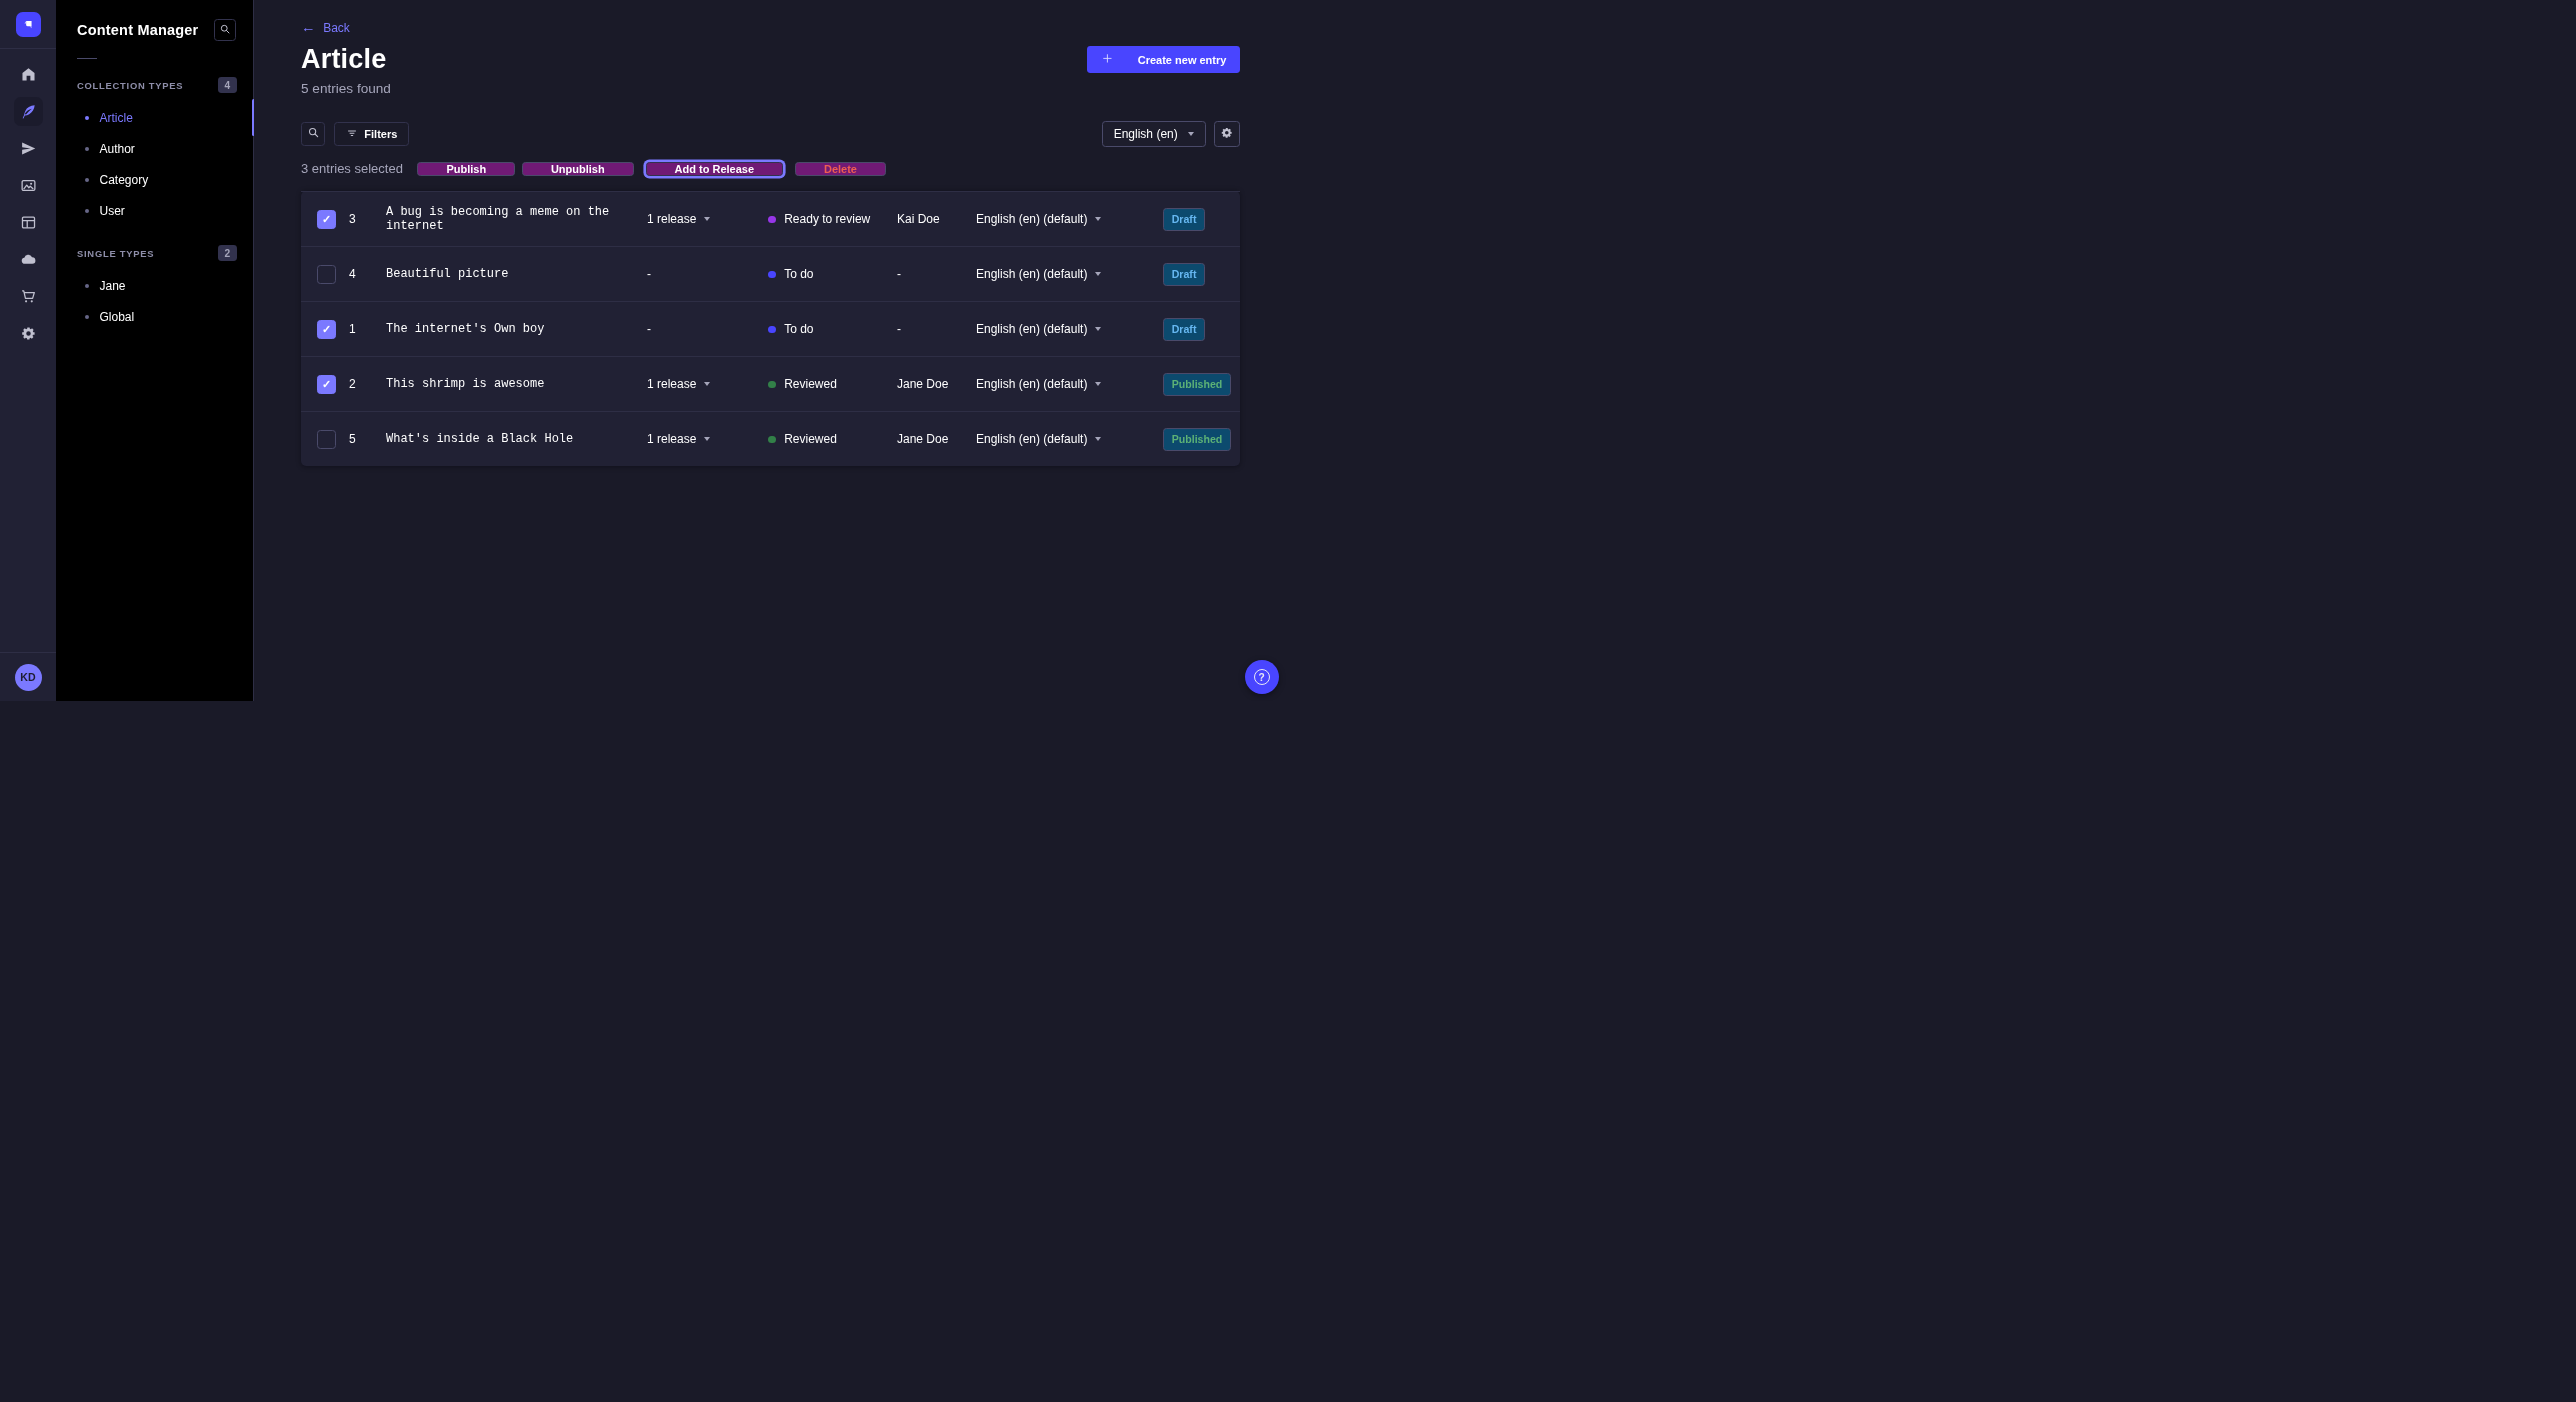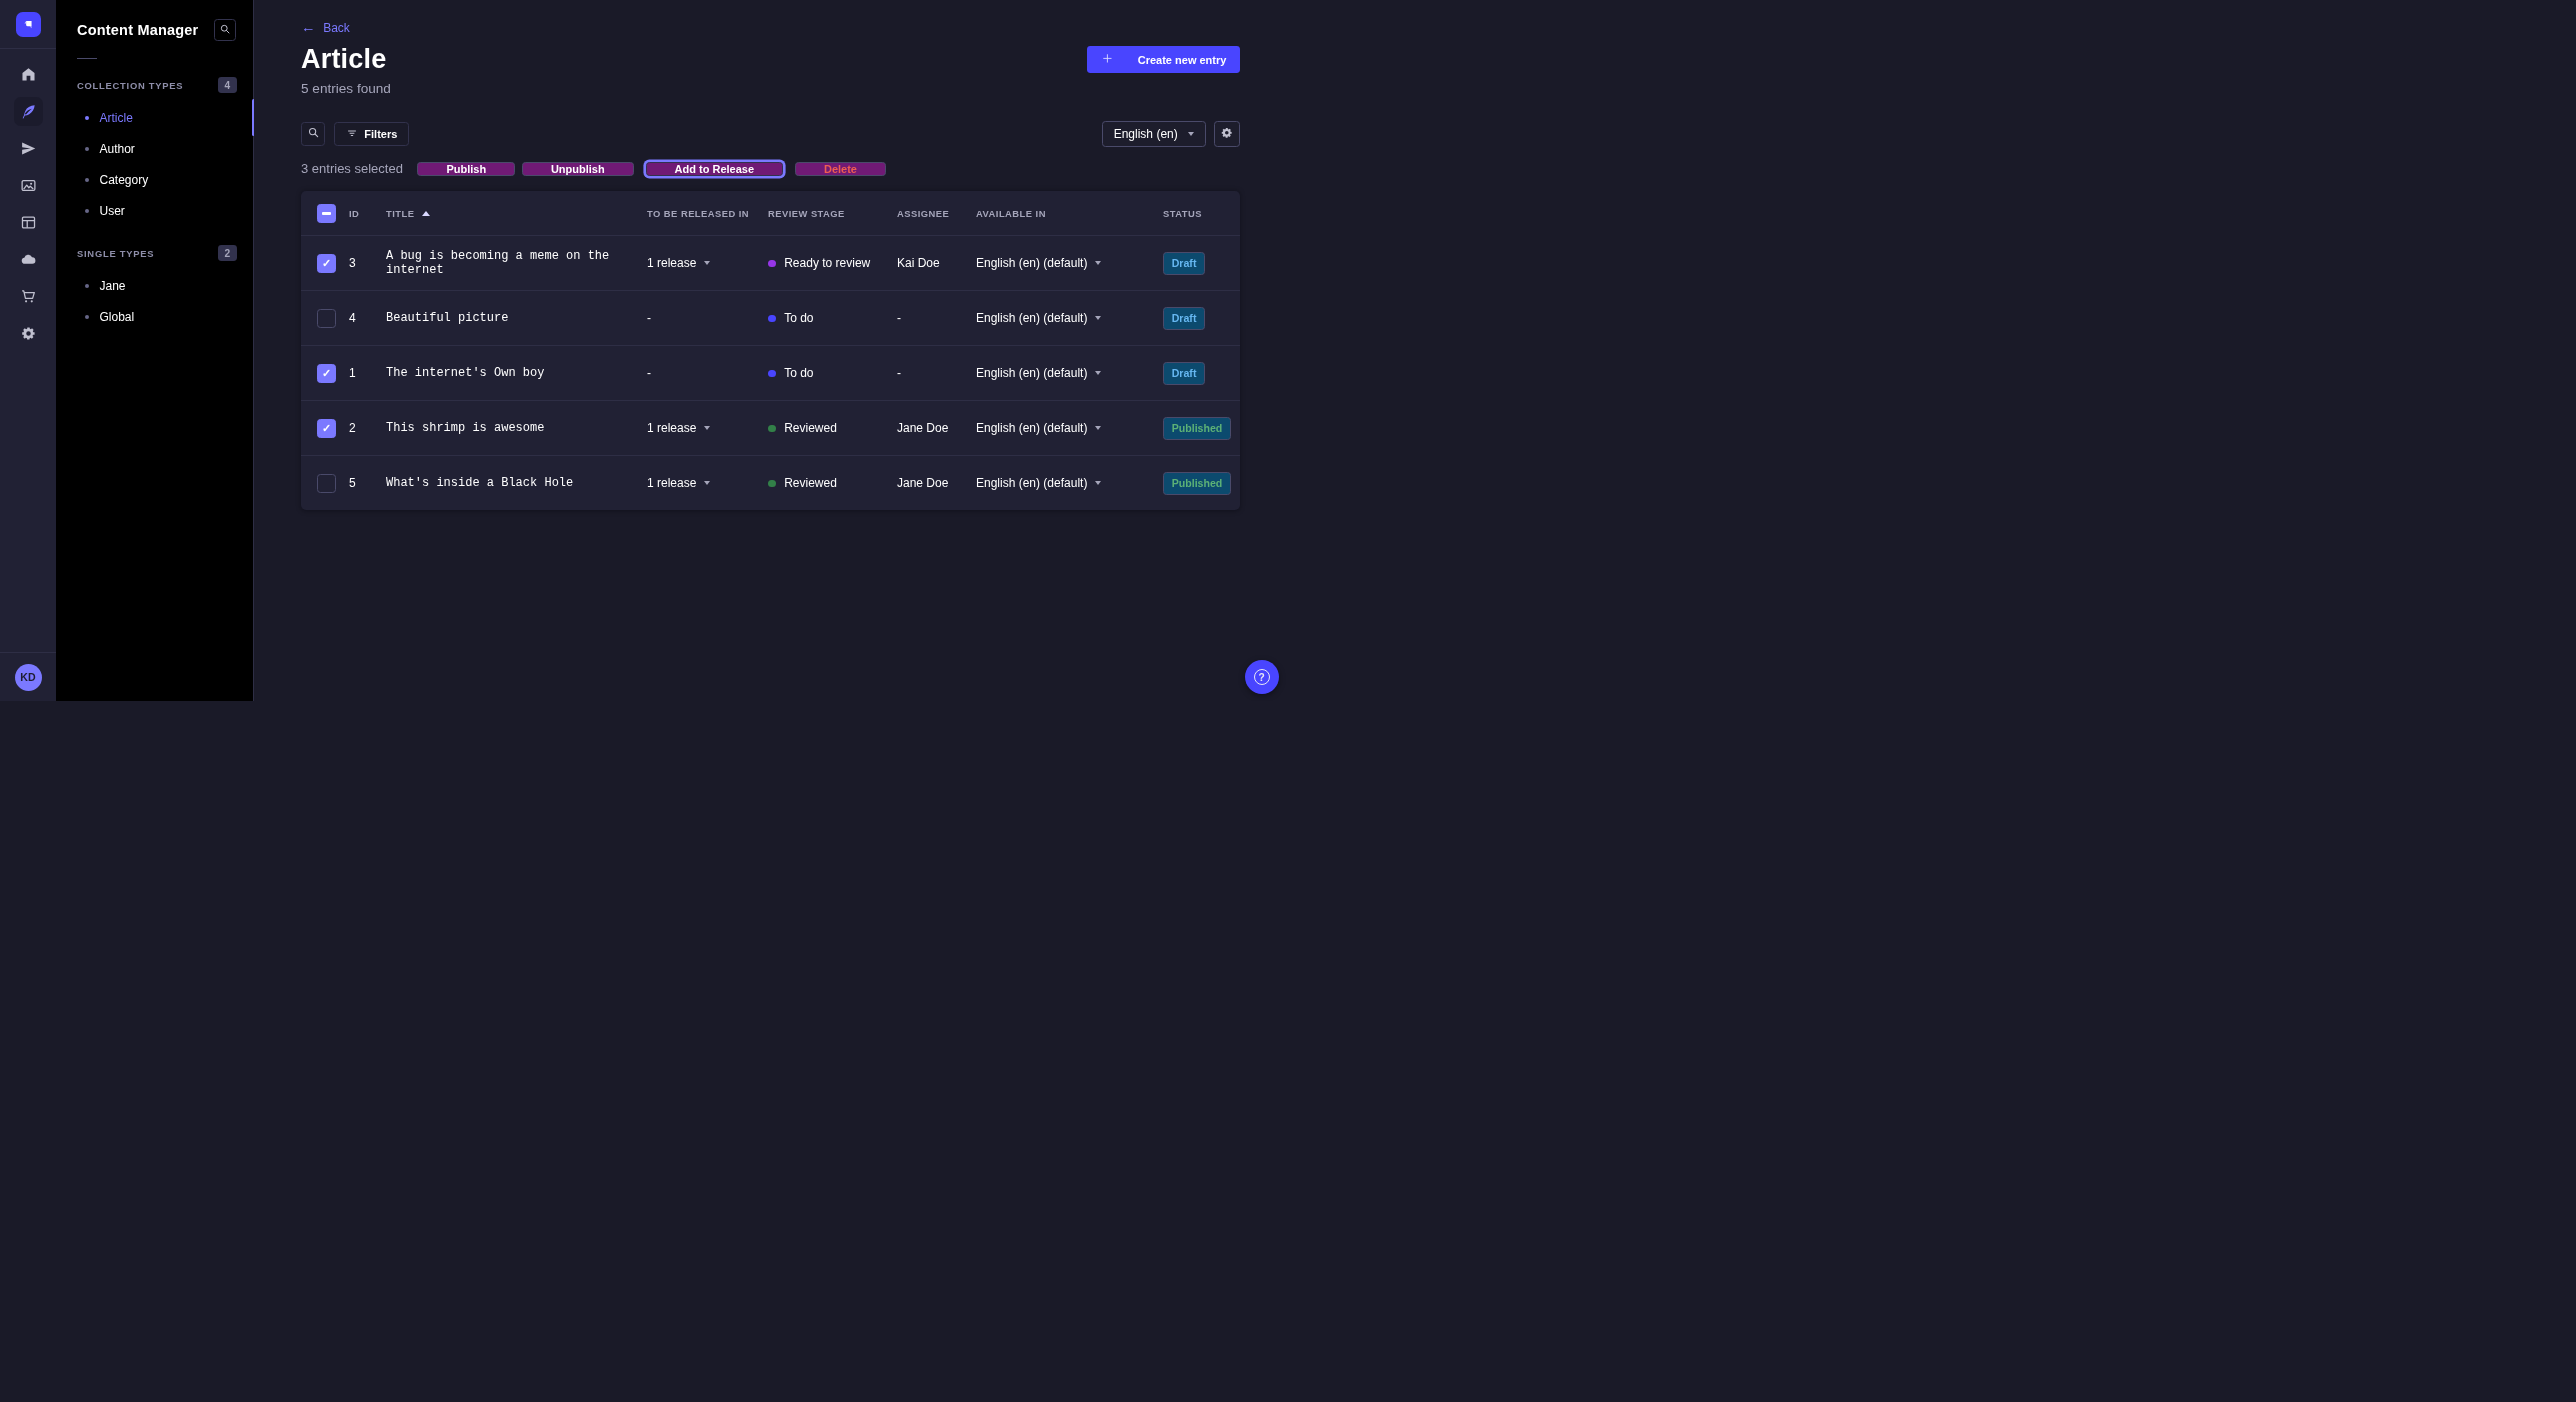--- a/index.html
+++ b/index.html
@@ -303,35 +303,20 @@
 
     <div class="selection-row">
       <span class="selection-text">3 entries selected</span>
       <button class="action-btn">Publish</button>
       <button class="action-btn">Unpublish</button>
       <button class="action-btn release">Add to Release</button>
       <button class="action-btn delete">Delete</button>
     </div>
 
     <div class="table">
-      <div class="thead">
-        <div class="hcell">
-            <span class="checkbox indeterminate"></span>
-          </div>
-        <div class="hcell">ID</div>
-        <div class="hcell">
-          <span>TITLE</span>
-          <span class="sort-tri"></span>
-        </div>
-        <div class="hcell">TO BE RELEASED IN</div>
-        <div class="hcell">REVIEW STAGE</div>
-        <div class="hcell">ASSIGNEE</div>
-        <div class="hcell">AVAILABLE IN</div>
-        <div class="hcell">STATUS</div>
-      </div>
       <div>
           <div class="trow">
     <div class="cell">
               <span class="checkbox checked"></span>
             </div>
     <div class="cell">3</div>
     <div class="cell c-title">A bug is becoming a meme on the internet</div>
     <div class="cell c-release">
       <span>1 release</span>
       <span class="chev"></span>

